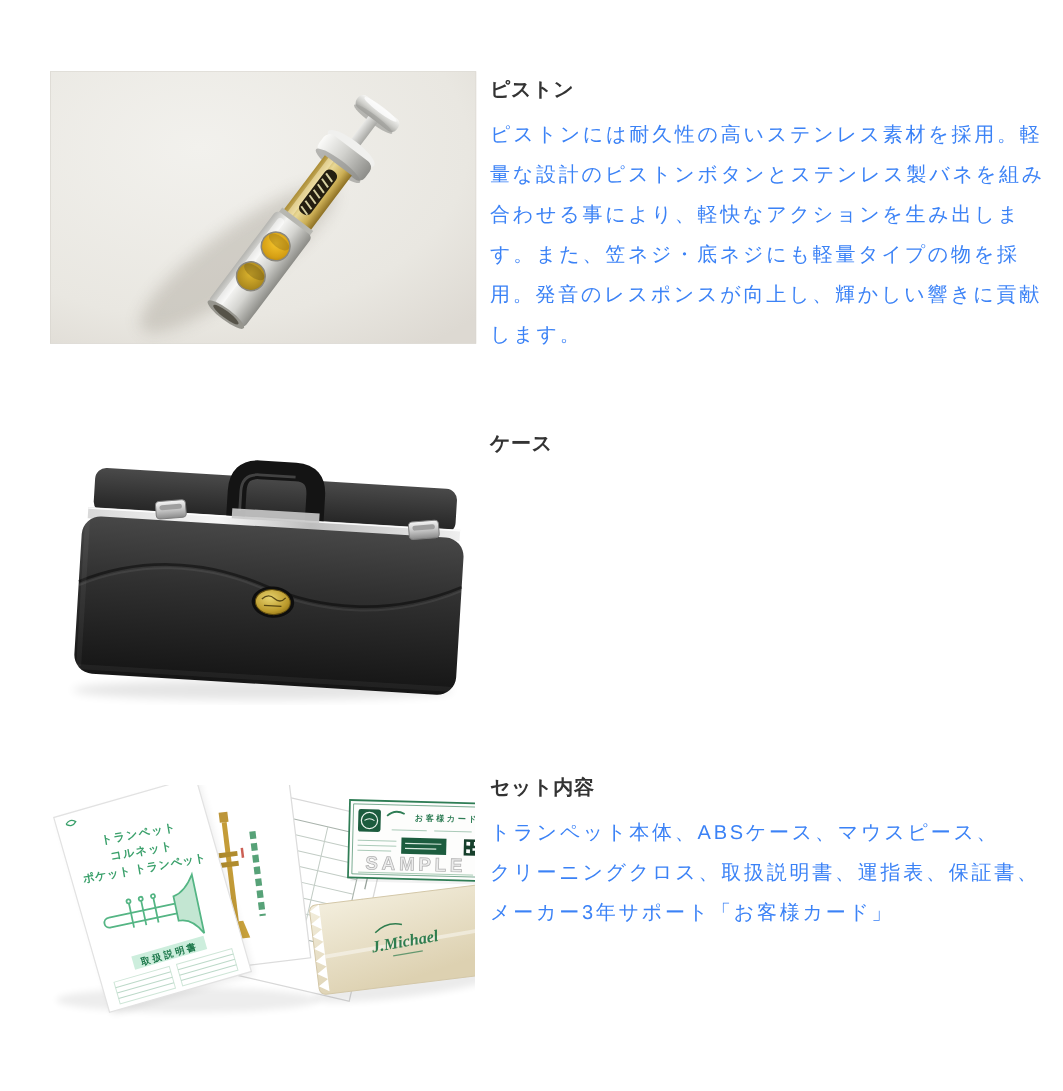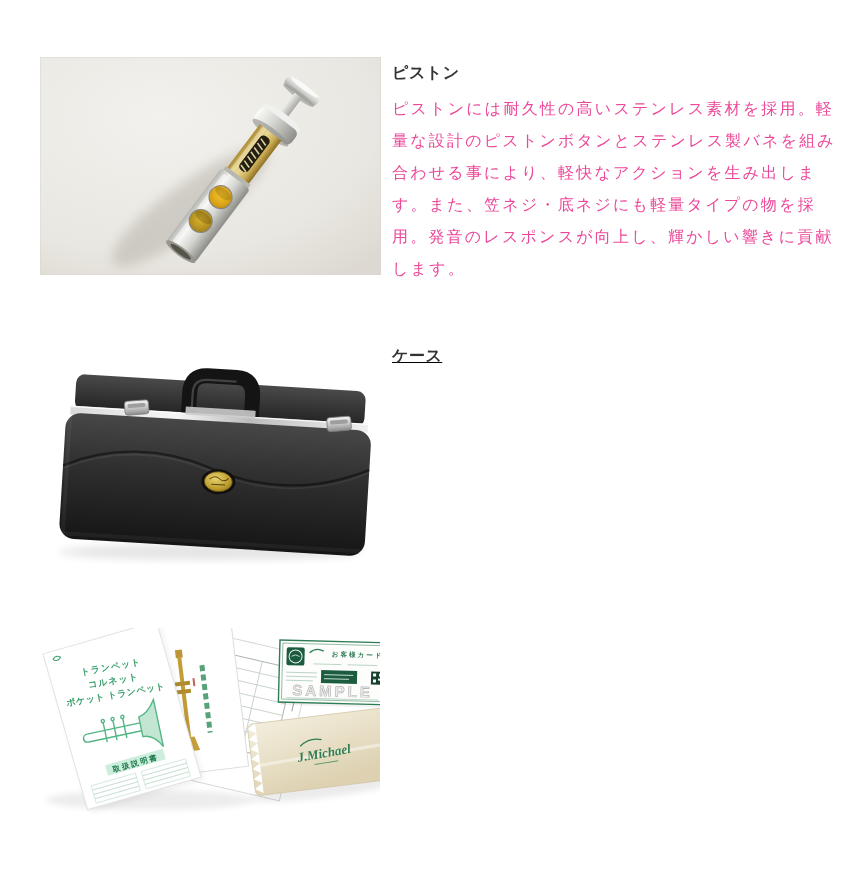--- a/index.html
+++ b/index.html
@@ -9,21 +9,21 @@
     margin-top:32px;
   }
   .photo{position:absolute;}
   .photo svg{display:block;}
   .copy{position:absolute;width:458px;}
   .copy h3{
     margin:0 0 9px 0;font-size:16px;line-height:22px;font-weight:bold;
     color:#333333;letter-spacing:.5px;
   }
   .copy p{
-    margin:0;font-size:16px;line-height:32px;color:#ec4899;
+    margin:0;font-size:16px;line-height:32px;color:#3b82f6;
     letter-spacing:2.2px;white-space:pre-line;
   }
 </style>
 </head>
 <body>
 
 <div class="page">
 
   <div class="photo" style="left:40px;top:25px;width:341px;height:218px;">
     <svg width="341" height="218" viewBox="0 0 341 218">
@@ -191,21 +191,21 @@
         <ellipse cx="180" cy="137" rx="17" ry="12.5" fill="#0e0e0e"></ellipse>
         <ellipse cx="180" cy="137" rx="14" ry="10" fill="url(#goldG)" stroke="#5c490f" stroke-width="0.8"></ellipse>
         <path d="M171,135 q5,-5 10,-1 q5,4 9,-1 M173,140 h14" fill="none" stroke="#3c2e06" stroke-width="1" opacity="0.8"></path>
 
         <rect x="26" y="80" width="4" height="118" rx="2" fill="#ffffff" opacity="0.05"></rect>
         <rect x="24" y="196" width="306" height="4" rx="2" fill="#ffffff" opacity="0.05"></rect>
       </g>
     </svg>
   </div>
 
-  <div class="copy" style="left:392px;top:313px;text-decoration:underline;">
+  <div class="copy" style="left:392px;top:313px;">
     <h3>ケース</h3>
   </div>
 
   <div class="photo" style="left:35px;top:596px;width:345px;height:205px;">
     <svg width="345" height="205" viewBox="0 0 345 205">
       <defs>
         <linearGradient id="clothG" x1="0" y1="0" x2="0.4" y2="1">
           <stop offset="0%" stop-color="#f3eedd"></stop>
             <stop offset="100%" stop-color="#ddd1b1"></stop>
         </linearGradient>
@@ -319,14 +319,20 @@
         <rect x="12" y="2" width="140" height="72" rx="5" fill="url(#clothG)" stroke="#d3c7a8" stroke-width="0.8"></rect>
         <path d="M20,2 l-8,5 l8,5 l-8,5 l8,5 l-8,5 l8,5 l-8,5 l8,5 l-8,5 l8,5 l-8,5 l8,5 l-8,5 l8,5 L20,2 Z" fill="#ffffff"></path>
         <path d="M20,44 L150,38" stroke="#ffffff" stroke-width="3" opacity="0.45"></path>
         <path d="M62,30 q10,-8 22,-4" fill="none" stroke="#2f7d4f" stroke-width="1.2"></path>
         <text x="85" y="44" font-family="Liberation Serif, DejaVu Serif, serif" font-size="13" font-style="italic" font-weight="bold" fill="#2f7d4f" text-anchor="middle" transform="rotate(-3 85 44)">J.Michael</text>
         <line x1="74" y1="50" x2="98" y2="49" stroke="#2f7d4f" stroke-width="1" opacity="0.7"></line>
       </g>
     </svg>
   </div>
 
+  <div class="copy" style="left:392px;top:588px;">
+    <h3>セット内容</h3>
+    <p>トランペット本体、ABSケース、マウスピース、
+クリーニングクロス、取扱説明書、運指表、保証書、
+メーカー3年サポート「お客様カード」</p>
+  </div>
 
 </div>
 
 </body></html>

